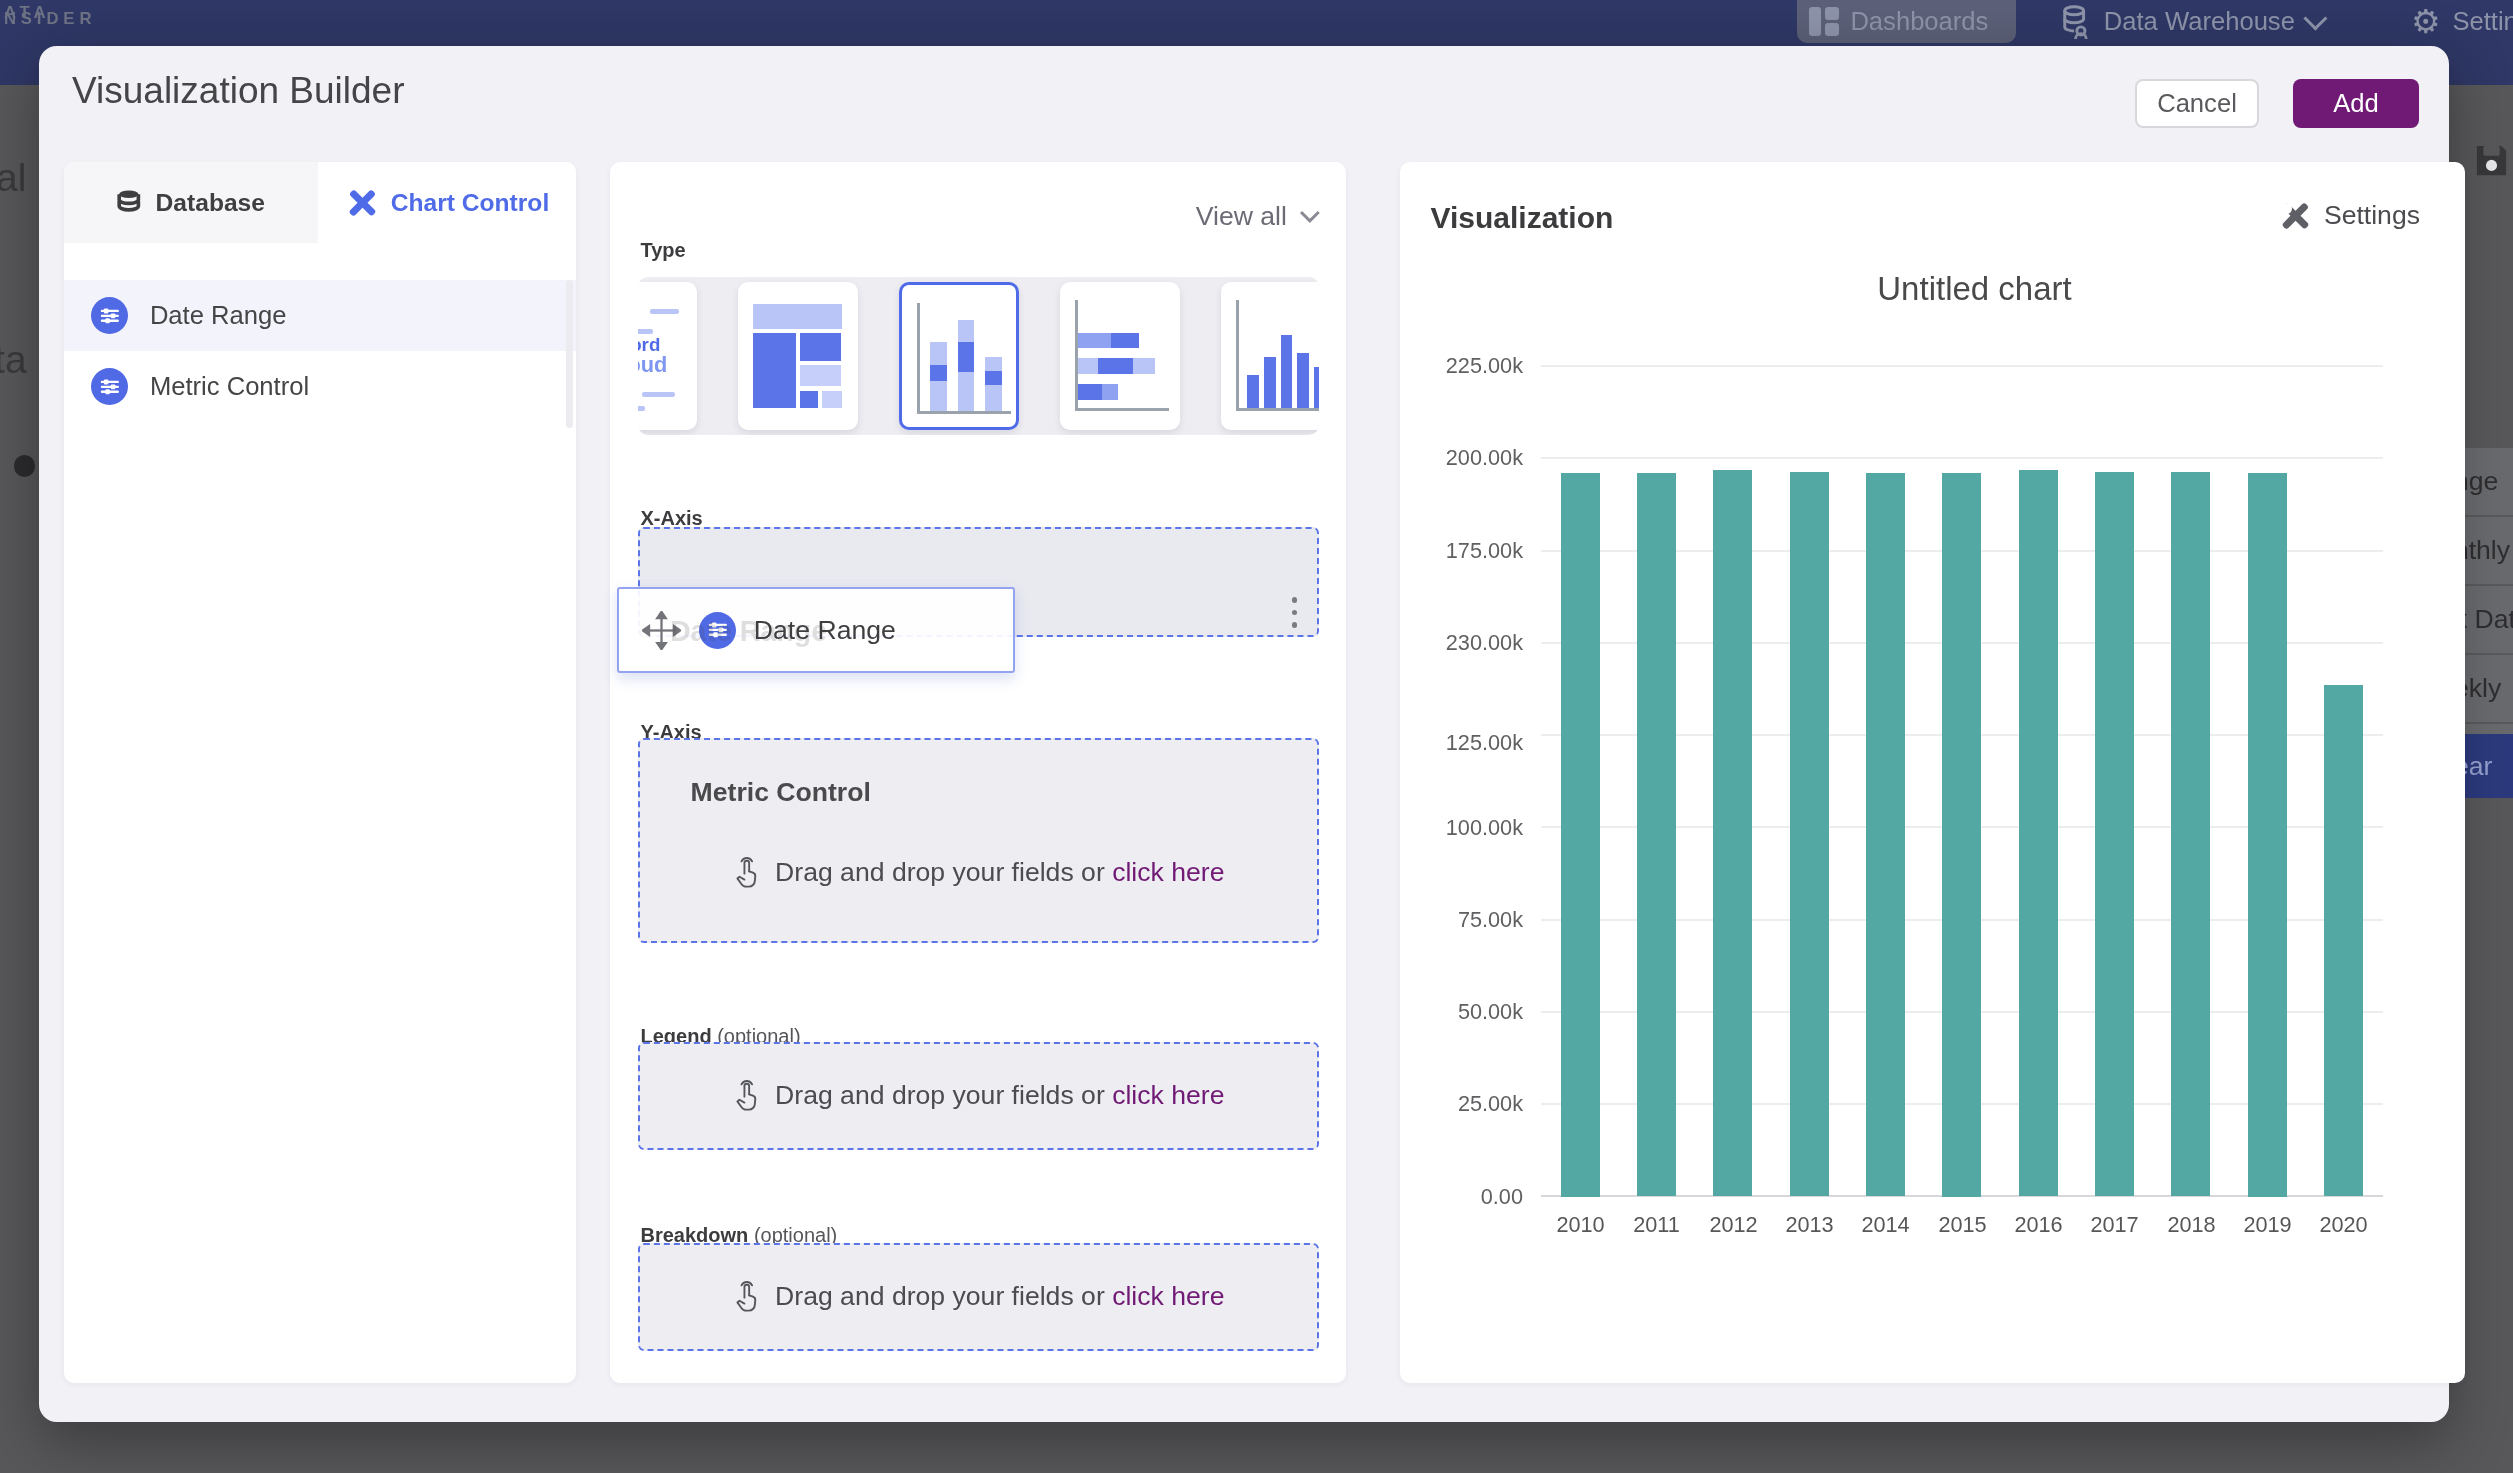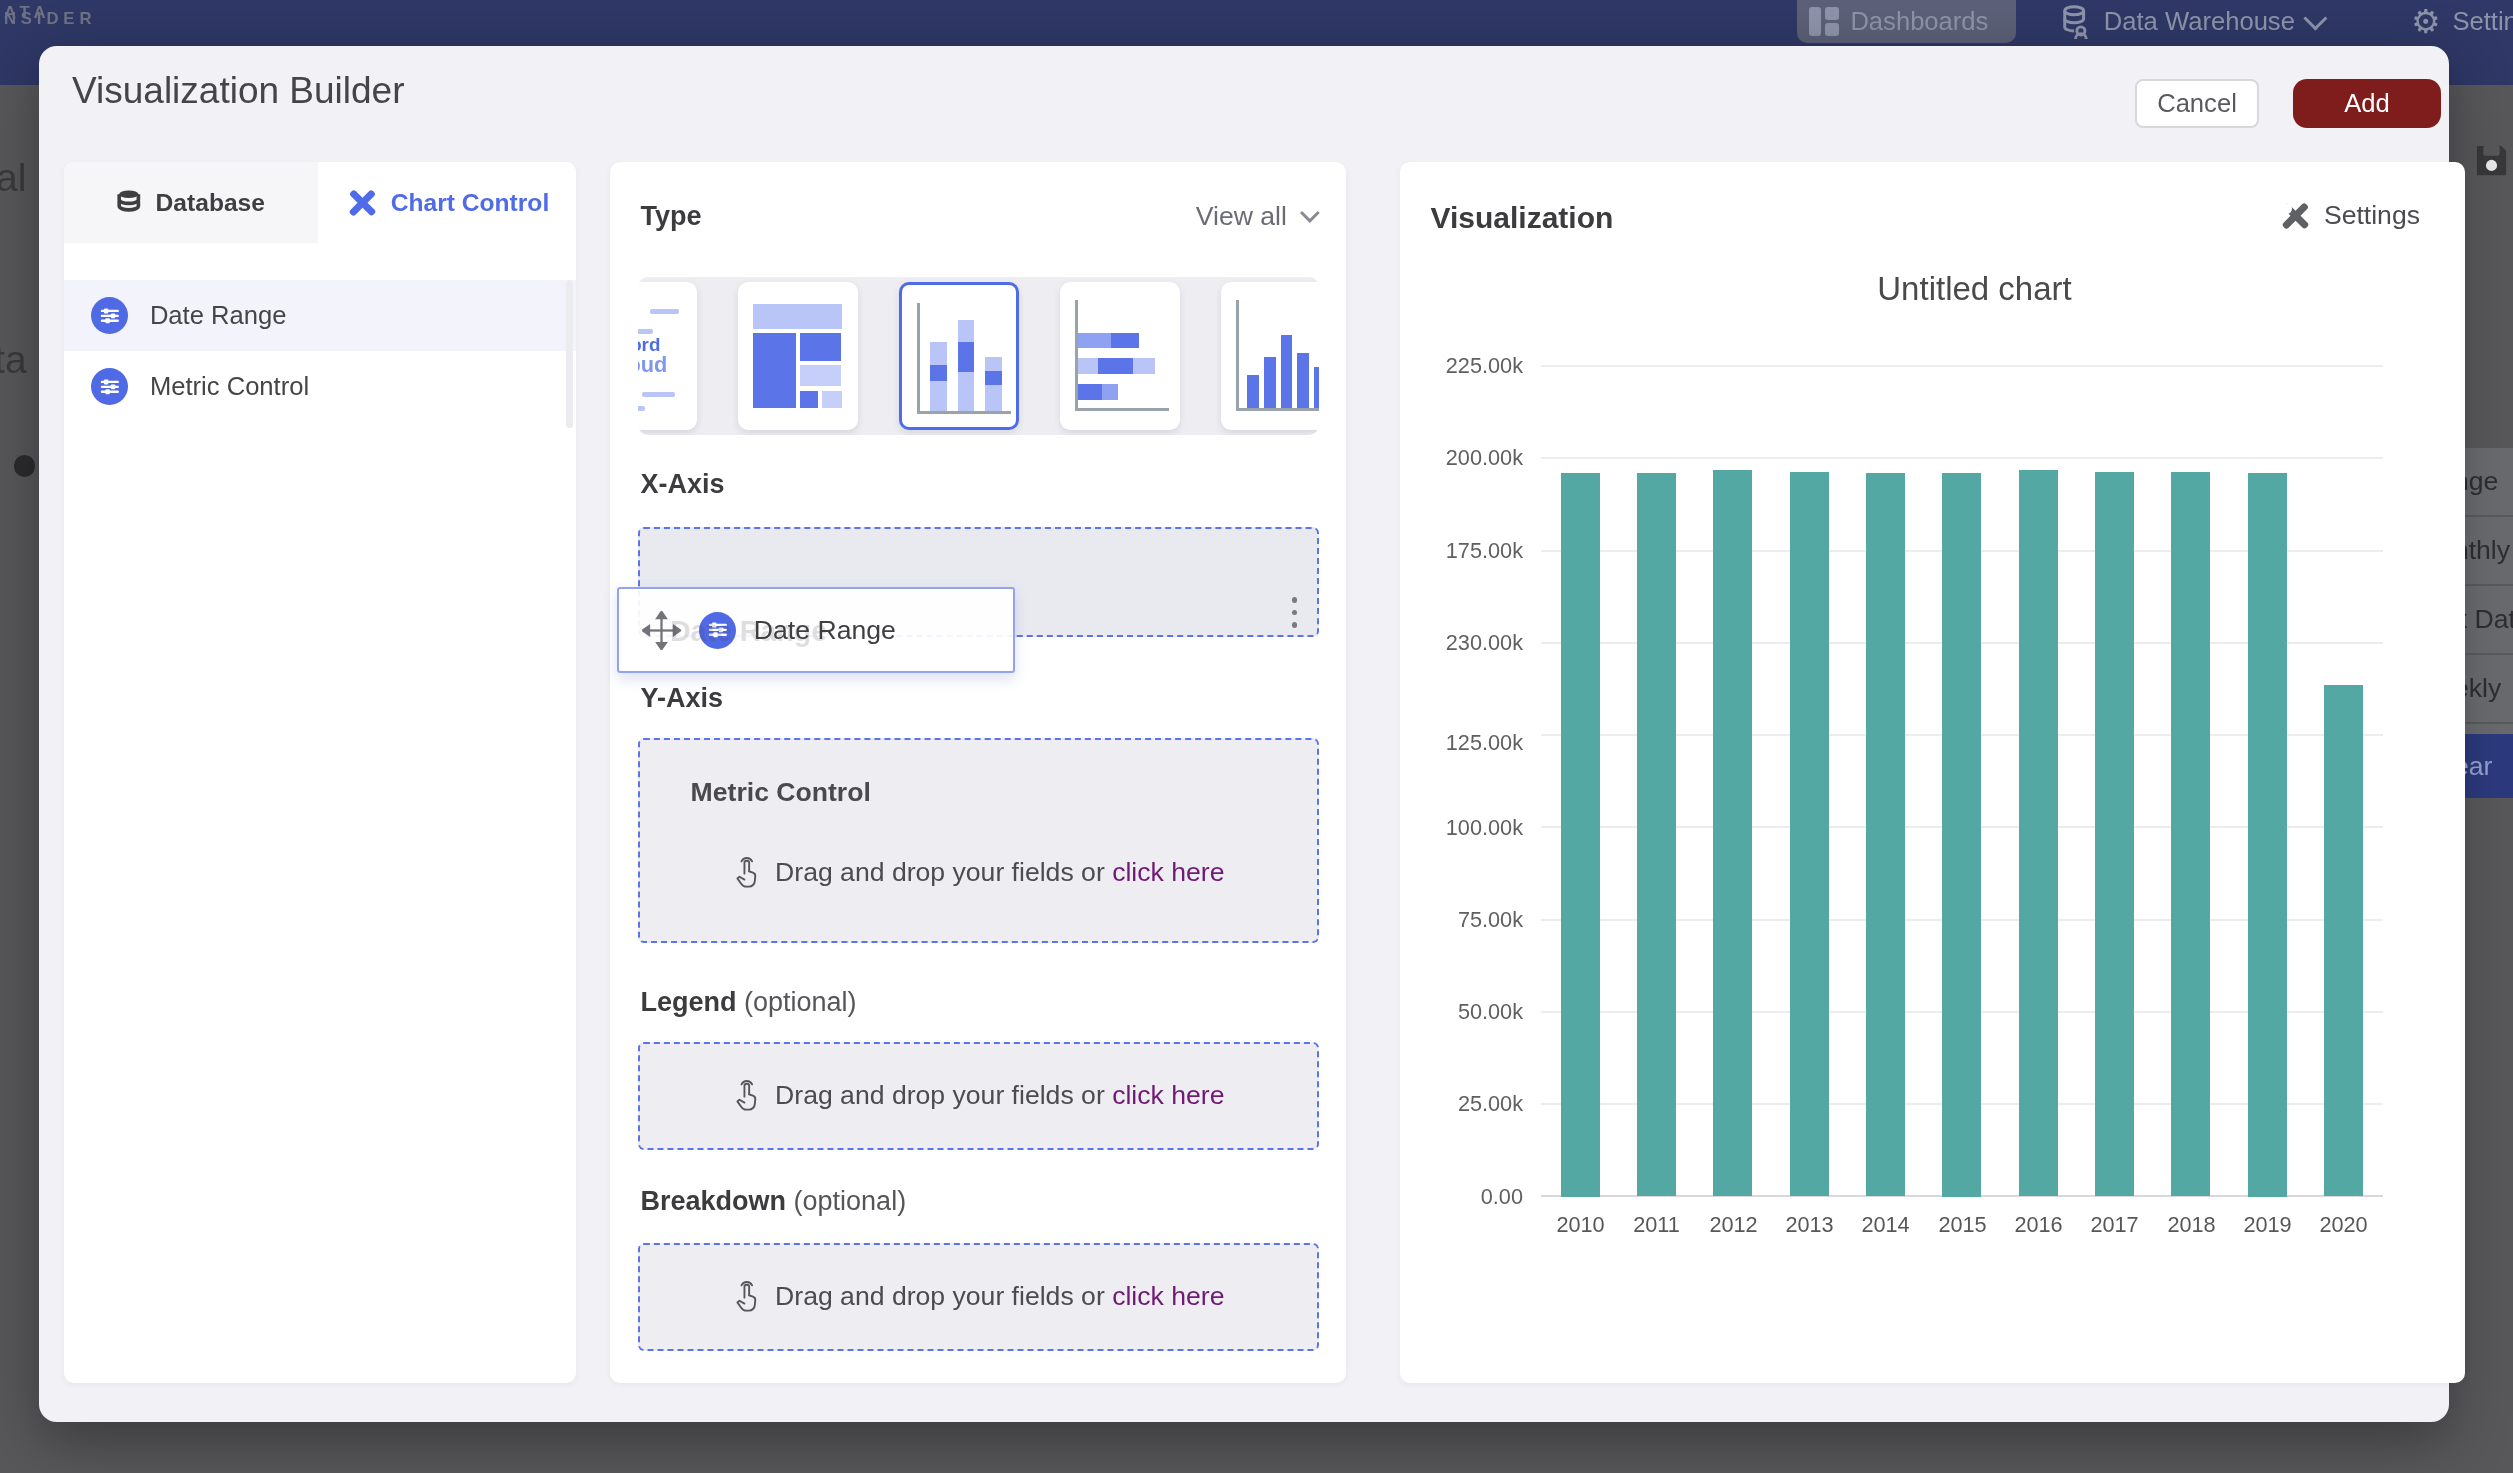--- a/index.html
+++ b/index.html
@@ -28,40 +28,40 @@
                color:#96a0cf;font-size:26.6px;display:flex;align-items:center;padding-left:3.9px;box-sizing:border-box;}
   #floppy{position:absolute;left:2472px;top:141px;}
 
   
   #modal{position:absolute;left:39px;top:46px;width:2410px;height:1376px;background:#f1f1f6;
          border-radius:17.7px;box-shadow:0 17.7px 59px rgba(0,0,0,.35);}
   #modal-title{position:absolute;left:33px;top:23.6px;font-size:37px;color:#454548;}
   .btn{position:absolute;top:33px;height:49px;border-radius:7.9px;font-size:25.6px;display:flex;
        align-items:center;justify-content:center;cursor:pointer;box-sizing:border-box;}
   #btn-cancel{left:2096px;width:124px;background:#fff;border:2px solid #d7d7dc;color:#5a5a5e;}
-  #btn-add{left:2254px;width:148px;background:#7f1d1d;color:#fff;border-radius:14px;}
+  #btn-add{left:2254px;width:126px;background:#701a75;color:#fff;}
 
   .card{position:absolute;background:#fff;border-radius:9.9px;box-shadow:0 2px 5.9px rgba(40,40,80,.05);}
   #card-left{left:24.6px;top:116px;width:512px;height:1221px;}
   #card-mid{left:571px;top:116px;width:736px;height:1221px;}
   #card-right{left:1361px;top:116px;width:1065px;height:1221px;}
 
   
   .tab{position:absolute;top:0;height:81px;display:flex;align-items:center;justify-content:center;gap:13.8px;
        font-size:24.6px;font-weight:700;cursor:pointer;}
   #tab-db{left:0;width:254px;background:#f6f6f9;border-radius:9.9px 0 0 0;color:#3f3f42;}
   #tab-cc{left:254px;width:258px;background:#fff;border-radius:0 9.9px 0 0;color:#4f6be8;}
   .srow{position:absolute;left:0;width:512px;height:71px;display:flex;align-items:center;gap:21.7px;
         padding-left:27.6px;box-sizing:border-box;font-size:25.6px;color:#454548;cursor:pointer;}
   .srow.active{background:#f3f4fb;}
   .fcircle{width:37px;height:37px;border-radius:50%;background:#5069e5;display:flex;align-items:center;justify-content:center;flex:none;}
   #lscroll{position:absolute;right:3px;top:118px;width:6.9px;height:148px;background:#ebebf0;border-radius:3.9px;}
 
   
-  .sechead{position:absolute;left:30.5px;font-size:27px;font-weight:700;color:#3c3c3f;}
+  .sechead{position:absolute;left:30.5px;font-size:20px;font-weight:700;color:#3c3c3f;margin-top:38px;}
   .sechead .opt{font-weight:400;color:#55555a;}
   #viewall{position:absolute;right:25.6px;top:39px;display:flex;align-items:center;gap:11.8px;
            font-size:26.6px;color:#6b6b75;cursor:pointer;}
   #tilestrip{position:absolute;left:27.6px;top:115px;width:681px;height:158px;background:#ededf2;
              border-radius:9.9px;overflow:hidden;}
   #tilerow{position:absolute;left:-61px;top:4.9px;display:flex;gap:41px;}
   .tile{width:120px;height:148px;background:#fff;border-radius:9.9px;box-shadow:0 3px 7.9px rgba(60,60,90,.12);
         position:relative;flex:none;cursor:pointer;box-sizing:border-box;}
   .tile.sel{border:3px solid #4f6be8;}
   .dzone{position:absolute;left:27.6px;width:681px;border:2px dashed #5b74e8;border-radius:5.9px;

